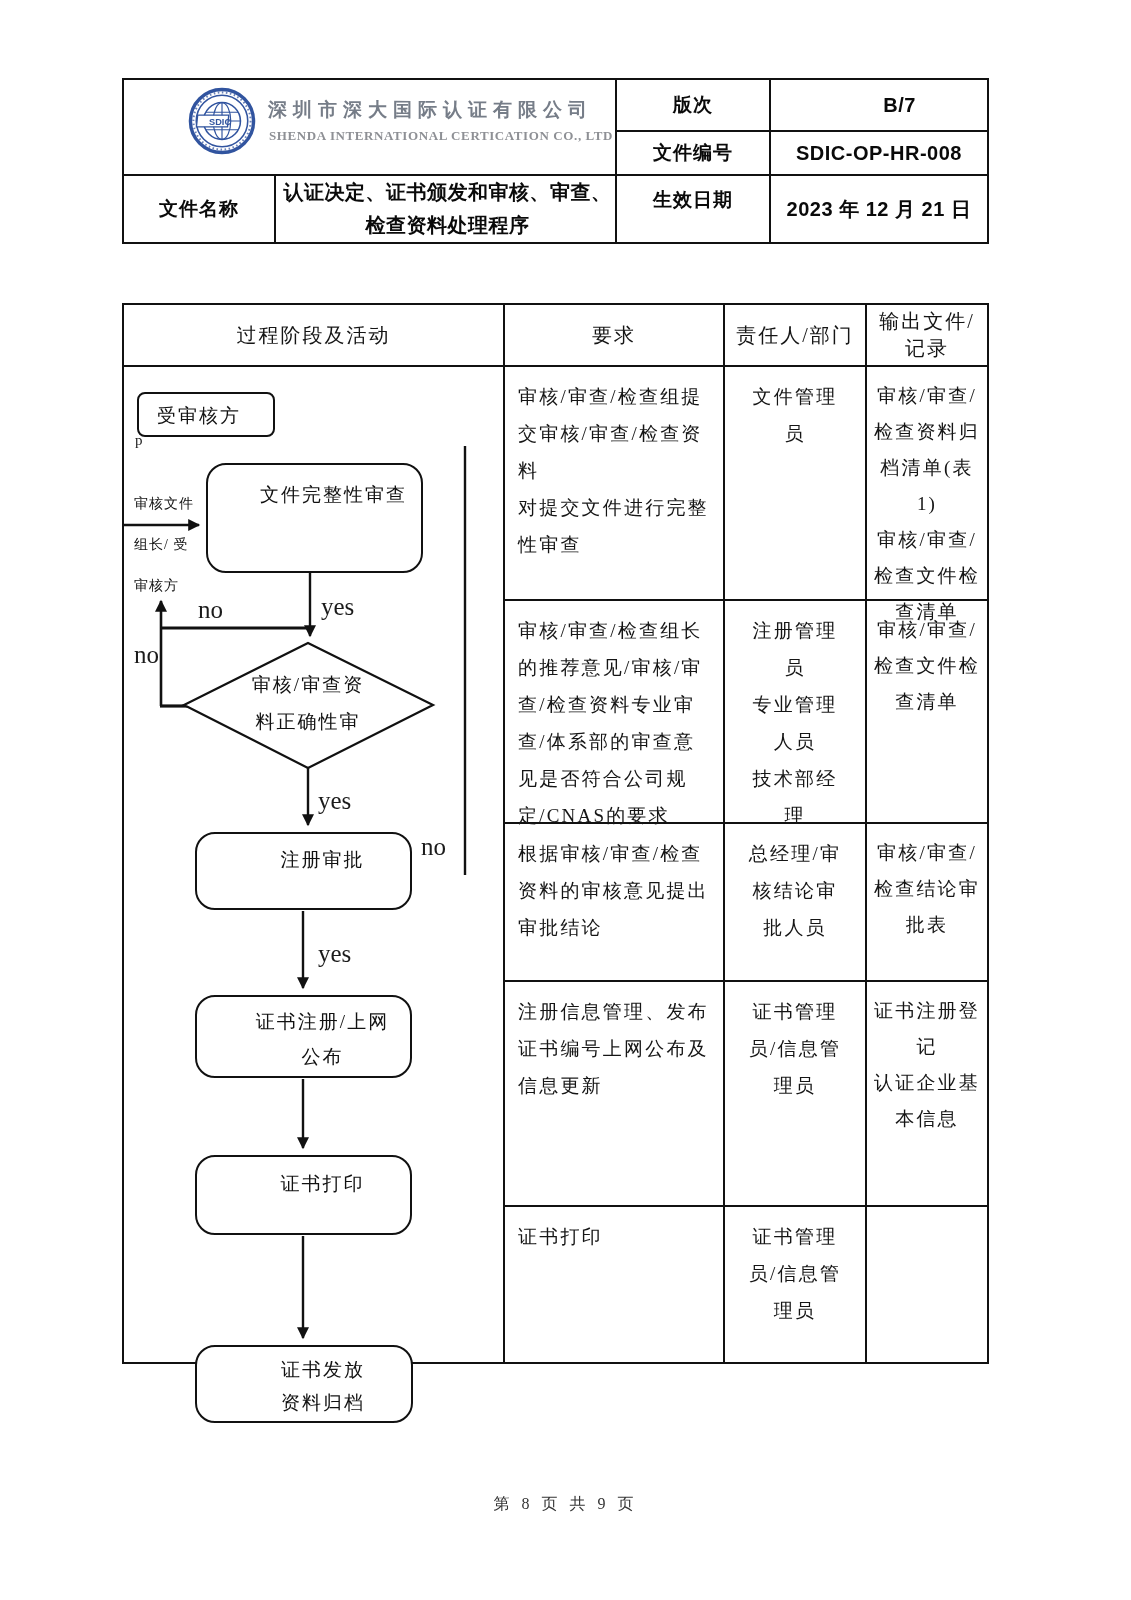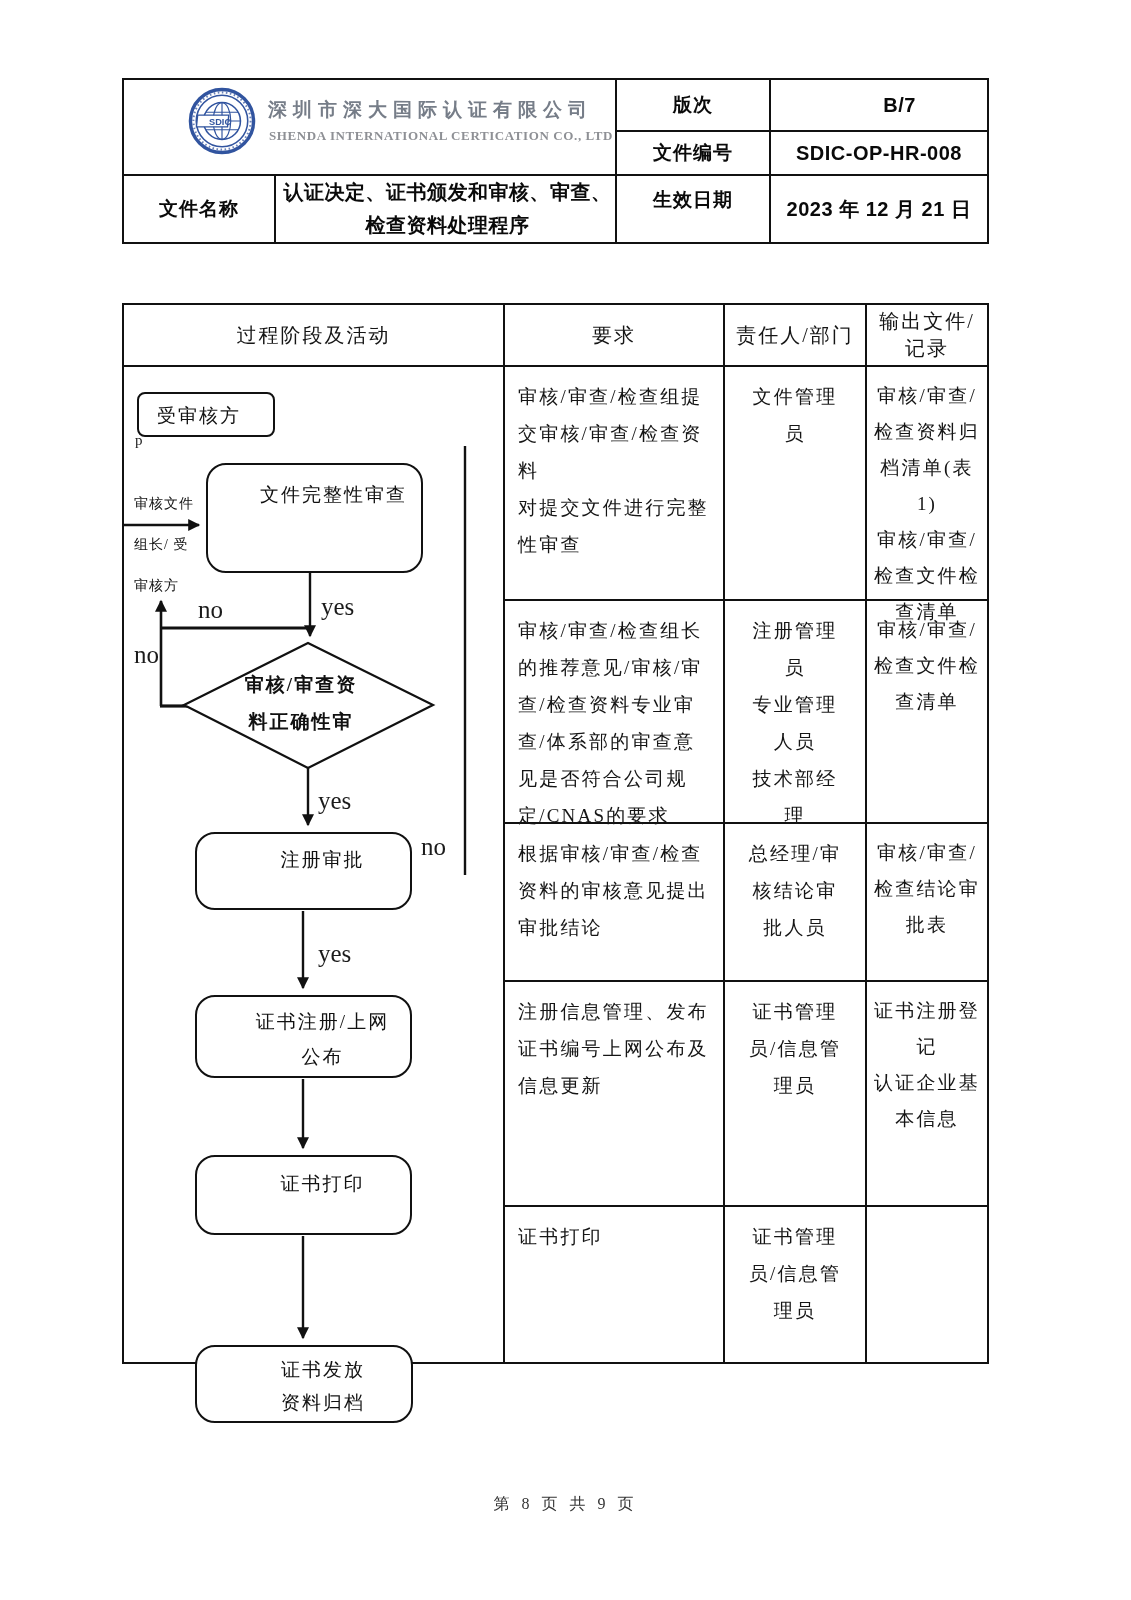--- a/index.html
+++ b/index.html
@@ -165,21 +165,21 @@
 
 <div class="fbox" style="left:137px;top:392px;width:138px;height:45px;line-height:43px;text-align:left;padding-left:18px;border-radius:8px;">受审核方</div>
 <div class="stray" style="left:135px;top:432px;">p</div>
 
 <div class="flow-note pre" style="left:134px;top:483px;width:110px;">审核文件
 组长/ 受
 审核方</div>
 
 <div class="fbox round" style="left:206px;top:463px;width:217px;height:110px;padding-top:17px;">文件完整性审查</div>
 
-<div class="diamond-text pre" style="left:179px;top:666px;width:244px;font-weight:bold;">审核/审查资
+<div class="diamond-text pre" style="left:186px;top:666px;width:244px;">审核/审查资
 料正确性审</div>
 
 <div class="fbox round" style="left:195px;top:832px;width:217px;height:78px;padding-top:13px;">注册审批</div>
 
 <div class="fbox round pre" style="left:195px;top:995px;width:217px;height:83px;padding-top:7px;line-height:35px;">证书注册/上网
 公布</div>
 
 <div class="fbox round" style="left:195px;top:1155px;width:217px;height:80px;padding-top:14px;">证书打印</div>
 
 <div class="fbox round pre" style="left:195px;top:1345px;width:218px;height:78px;padding-top:6px;line-height:33px;z-index:4;">证书发放

